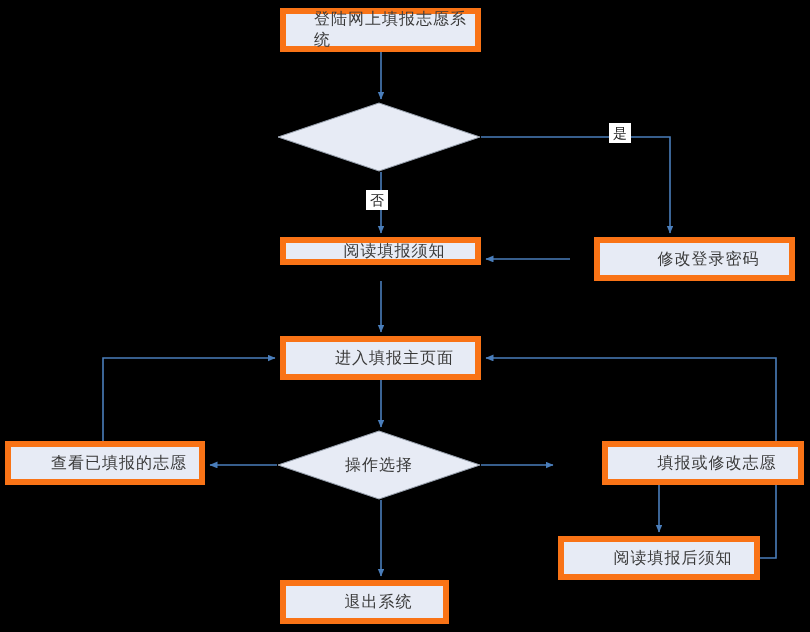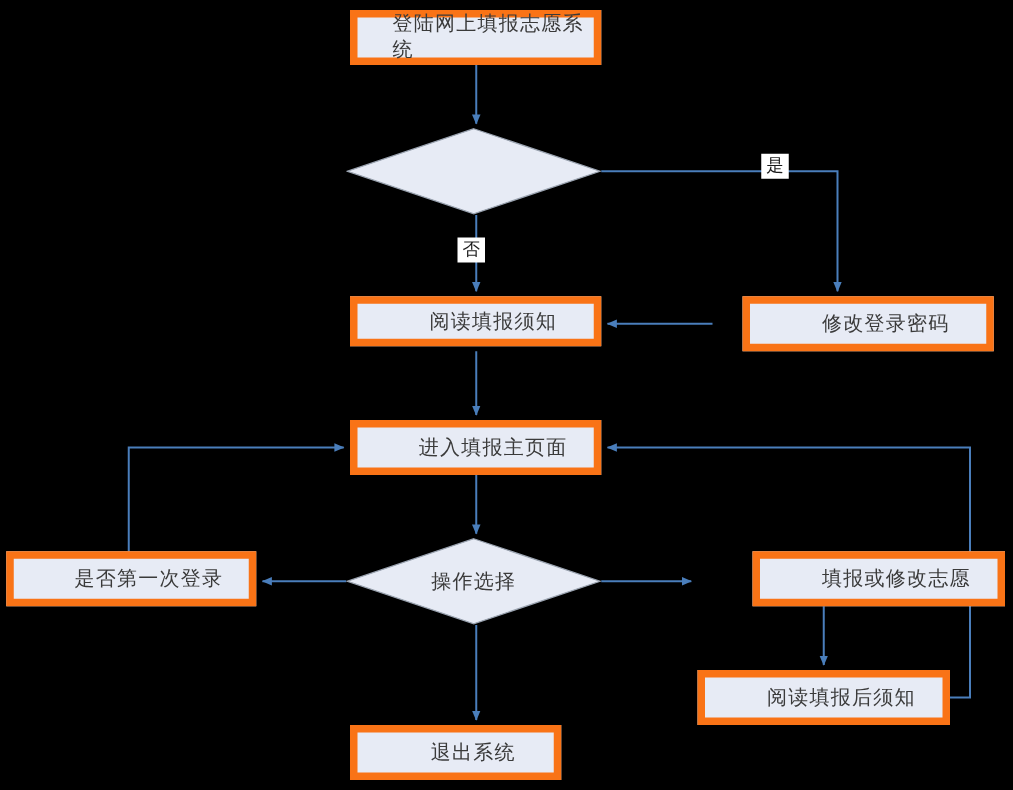--- a/index.html
+++ b/index.html
@@ -112,41 +112,41 @@
   <div class="node box" style="left:280px; top:8px; width:201px; height:44px;">
     <span>登陆网上填报志愿系统</span>
   </div>
 
   <div class="node diamond" style="left:277px; top:102px; width:204px; height:70px;">
     <svg class="dia-shape" viewBox="0 0 204 70" preserveAspectRatio="none">
       <polygon points="102,1 203,35 102,69 1,35" fill="#e7ebf5" stroke="#9aa3b0" stroke-width="1"></polygon>
     </svg>
   </div>
 
-  <div class="node box" style="left:280px; top:237px; width:201px; height:40px;">
+  <div class="node box" style="left:280px; top:237px; width:201px; height:28px;">
     <span>阅读填报须知</span>
   </div>
 
   <div class="node box" style="left:570px; top:237px; width:201px; height:44px;margin-left:24px;">
     <span>修改登录密码</span>
   </div>
 
   <div class="node box" style="left:280px; top:336px; width:201px; height:44px;text-align:right;">
     <span>进入填报主页面</span>
   </div>
 
   <div class="node diamond" style="left:277px; top:430px; width:204px; height:70px;">
     <svg class="dia-shape" viewBox="0 0 204 70" preserveAspectRatio="none">
       <polygon points="102,1 203,35 102,69 1,35" fill="#e7ebf5" stroke="#9aa3b0" stroke-width="1"></polygon>
     </svg>
     <span class="dia-label">操作选择</span>
   </div>
 
   <div class="node box" style="left:5px; top:441px; width:200px; height:44px;">
-    <span>是否第一次登录</span>
+    <span>查看已填报的志愿</span>
   </div>
 
   <div class="node box" style="left:558px; top:441px; width:202px; height:44px;margin-left:44px;">
     <span>填报或修改志愿</span>
   </div>
 
   <div class="node box" style="left:558px; top:536px; width:202px; height:44px;">
     <span>阅读填报后须知</span>
   </div>
 

